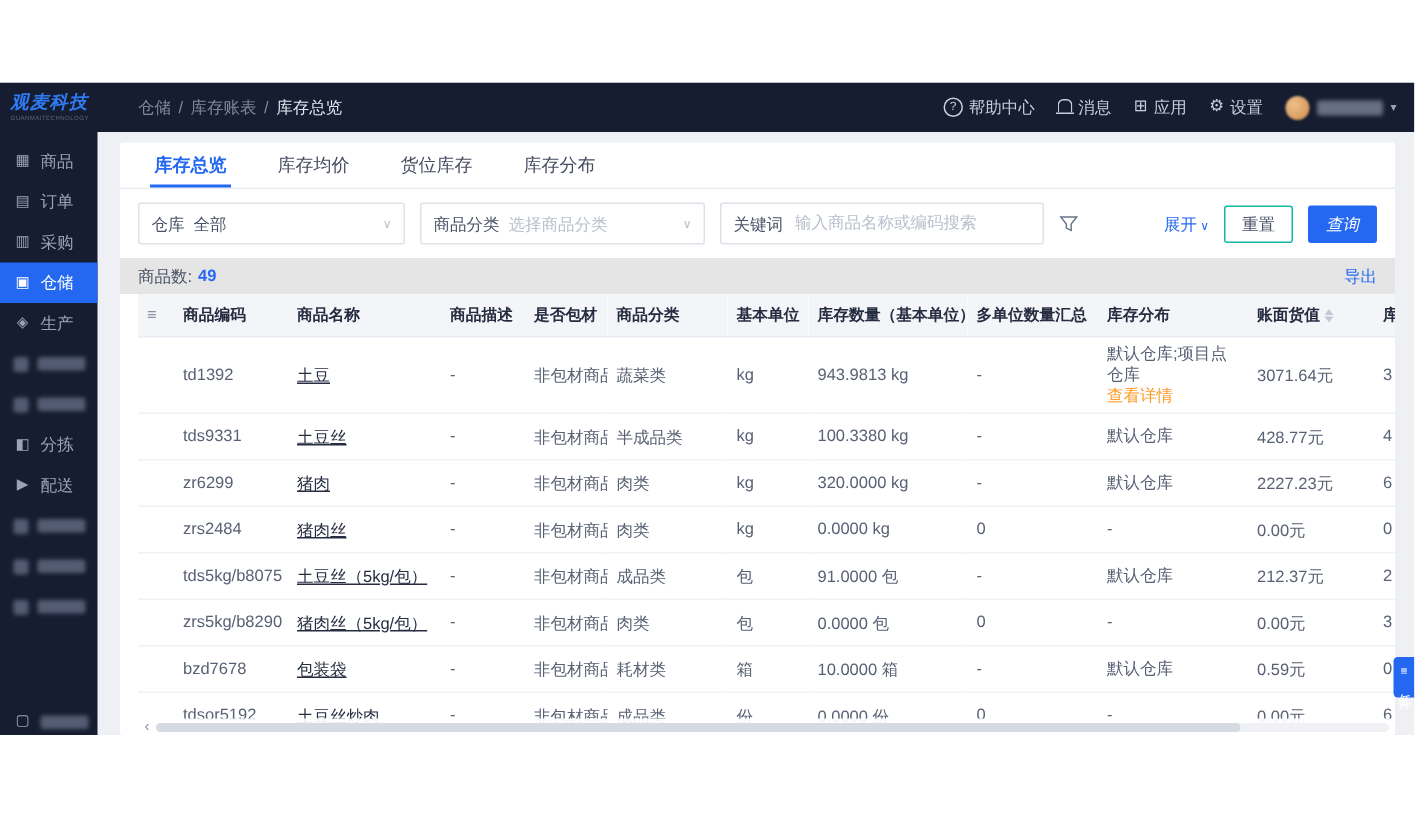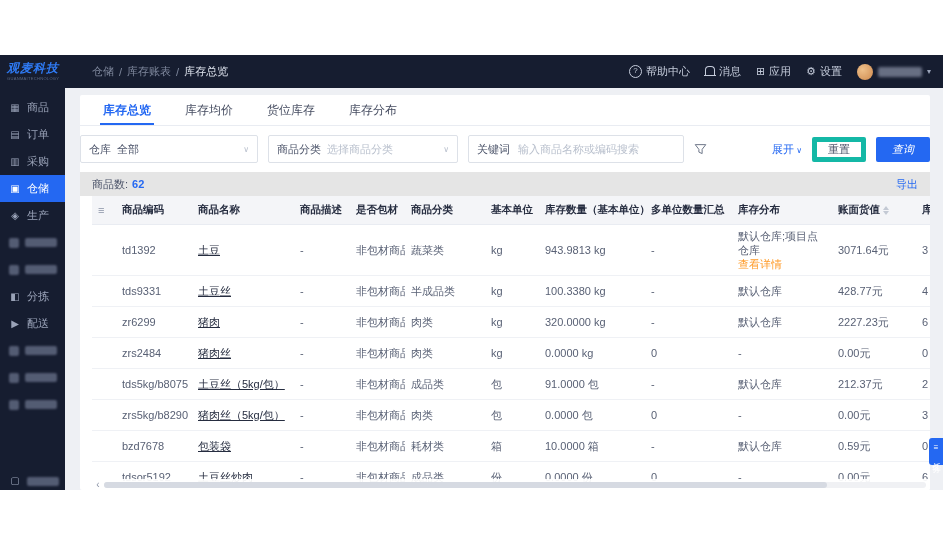--- a/index.html
+++ b/index.html
@@ -37,36 +37,36 @@
   .main{flex:1;padding:7px 13px 0 15px;position:relative;overflow:hidden;}
   .card{background:#fff;height:395px;border-radius:2px;position:relative;overflow:hidden;}
 
   
   .tab-bar{display:flex;border-bottom:1px solid #e9ecf2;padding:0 6px;}
   .tab{padding:0 17px;height:30px;line-height:30px;font-size:12px;color:#454c60;cursor:pointer;position:relative;white-space:nowrap;}
   .tab.active{color:#2468f2;font-weight:bold;}
   .tab.active::after{content:'';position:absolute;left:14px;right:14px;bottom:0;height:2px;background:#2468f2;}
 
   
-  .filter-row{display:flex;align-items:center;gap:10px;padding:9px 0;}
+  .filter-row{display:flex;align-items:center;gap:10px;padding:9px 12px;}
   .control{height:26px;border:1px solid #dde1e8;border-radius:2px;background:#fff;display:flex;align-items:center;padding:0 8px;font-size:11px;gap:6px;}
   .control.warehouse{width:160px;}
   .control.category{width:172px;}
   .control.keyword{width:198px;}
   .ctl-label{color:#4a5268;flex-shrink:0;}
   .ctl-value{color:#4a5268;}
   .ctl-ph{color:#b9c0cd;text-align:right;}
   .caret{color:#b9c0cd;font-size:8px;margin-left:auto;}
   .ctl-input{border:none;outline:none;font-size:11px;color:#4a5268;flex:1;min-width:0;background:transparent;font-family:inherit;}
   .ctl-input::placeholder{color:#b9c0cd;}
   .filter-funnel{color:#6b7487;display:flex;align-items:center;cursor:pointer;}
   .filter-right{margin-left:auto;display:flex;align-items:center;gap:10px;justify-content:space-between;}
   .link{color:#2468f2;font-size:11px;cursor:pointer;white-space:nowrap;}
   .link .caret2{font-size:8px;}
-  .btn{height:25px;padding:0 11px;font-size:11px;border-radius:2px;cursor:pointer;display:flex;align-items:center;border:5px solid #14b8a6;}
+  .btn{height:25px;padding:0 11px;font-size:11px;border-radius:2px;cursor:pointer;display:flex;align-items:center;border:1px solid #14b8a6;}
   .btn.ghost{background:#fff;color:#4a5268;}
   .btn.primary{background:#2468f2;color:#fff;border-color:#2468f2;font-style:italic;}
 
   
   .summary-row{height:24px;background:#e5e5e5;display:flex;align-items:center;padding:0 12px;font-size:11px;color:#4a5268;}
   .summary-count{color:#2468f2;margin-left:4px;font-weight:bold;}
   .export{margin-left:auto;}
 
   
   .table-wrap{margin-left:12px;overflow:hidden;width:838px;}
@@ -226,21 +226,21 @@
           </span>
           <div class="filter-right">
             <span class="link"><span>展开</span><span class="caret2"> ∨</span></span>
             <button class="btn ghost">重置</button>
             <button class="btn primary">查询</button>
           </div>
         </div>
 
         <div class="summary-row">
           <span>商品数:</span>
-          <span class="summary-count">62</span>
+          <span class="summary-count">49</span>
           <span class="link export">导出</span>
         </div>
 
         <div class="table-wrap">
           <table>
             <colgroup>
                 <col style="width: 24px;">
                 <col style="width: 76px;">
                 <col style="width: 102px;">
                 <col style="width: 56px;">

